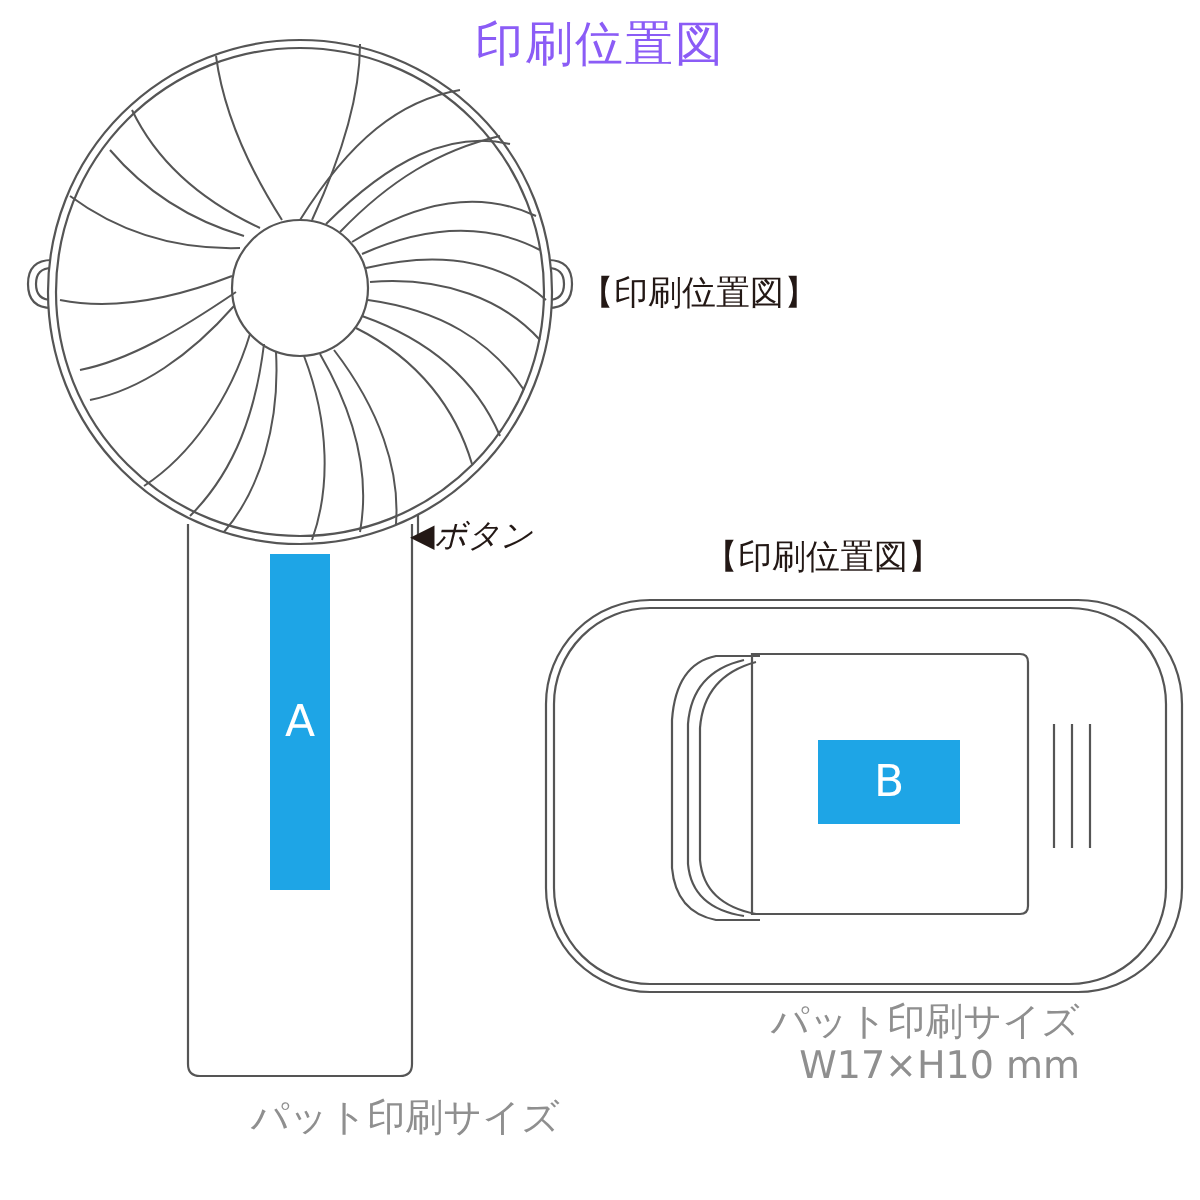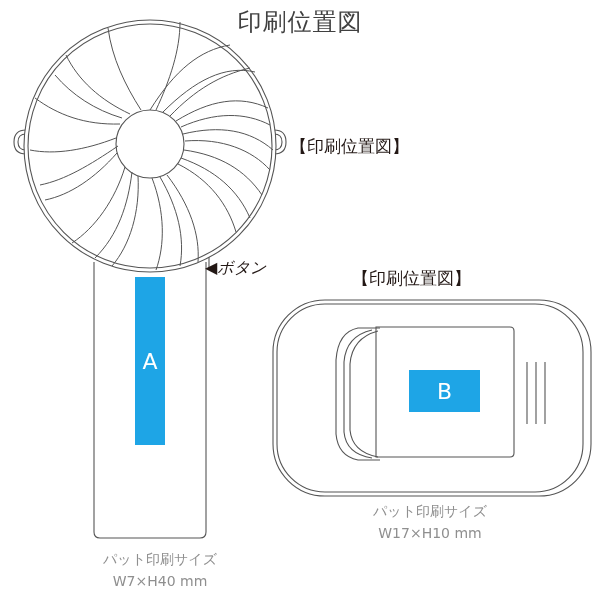--- a/index.html
+++ b/index.html
@@ -1,20 +1,20 @@
 <!DOCTYPE html>
 <html><head>
 <meta charset="utf-8">
 <style>
   html, body { margin:0; padding:0; background:#ffffff; }
   body { width:600px; height:600px; position:relative; overflow:hidden; font-family:"DejaVu Sans", sans-serif; }
   .abs { position:absolute; }
-  .title { left:0; width:600px; top:6px; text-align:center; font-size:24px; color:#404040; font-weight:300; letter-spacing:1px; }
+  .title { left:0; width:600px; top:6px; text-align:center; font-size:24px; color:#8b5cf6; font-weight:300; letter-spacing:1px; }
   .label-dark { color:#231815; font-size:16px; white-space:nowrap; }
-  .label-gray { color:#8f8f8f; font-size:14px; text-align:center; line-height:22px; white-space:nowrap; }
+  .label-gray { color:#8f8f8f; font-size:19px; text-align:right; line-height:22px; white-space:nowrap; }
   .pad { background:#1ea5e6; color:#ffffff; display:flex; align-items:center; justify-content:center; font-size:22px; font-family:"DejaVu Sans", sans-serif; }
   svg { position:absolute; left:0; top:0; }
 </style>
 </head>
 <body>
 
 <div class="abs title">印刷位置図</div>
 
 <svg width="600" height="600" viewBox="0 0 600 600">
   <g fill="none" stroke="#555" stroke-width="1.1">
@@ -85,19 +85,18 @@
 </div>
 
 <div class="abs label-dark" style="left:352px; top:267px; font-size:17px;">【印刷位置図】</div>
 
 <div class="abs pad" style="left:409px; top:370px; width:71px; height:42px;">
   <span>B</span>
 </div>
 
 <div class="abs label-gray" style="left:40px; width:240px; top:548px;">
   <div>パット印刷サイズ</div>
-  <div>W7×H40 mm</div>
 </div>
 
 <div class="abs label-gray" style="left:320px; width:220px; top:500px;">
   <div>パット印刷サイズ</div>
   <div>W17×H10 mm</div>
 </div>
 
 </body></html>

